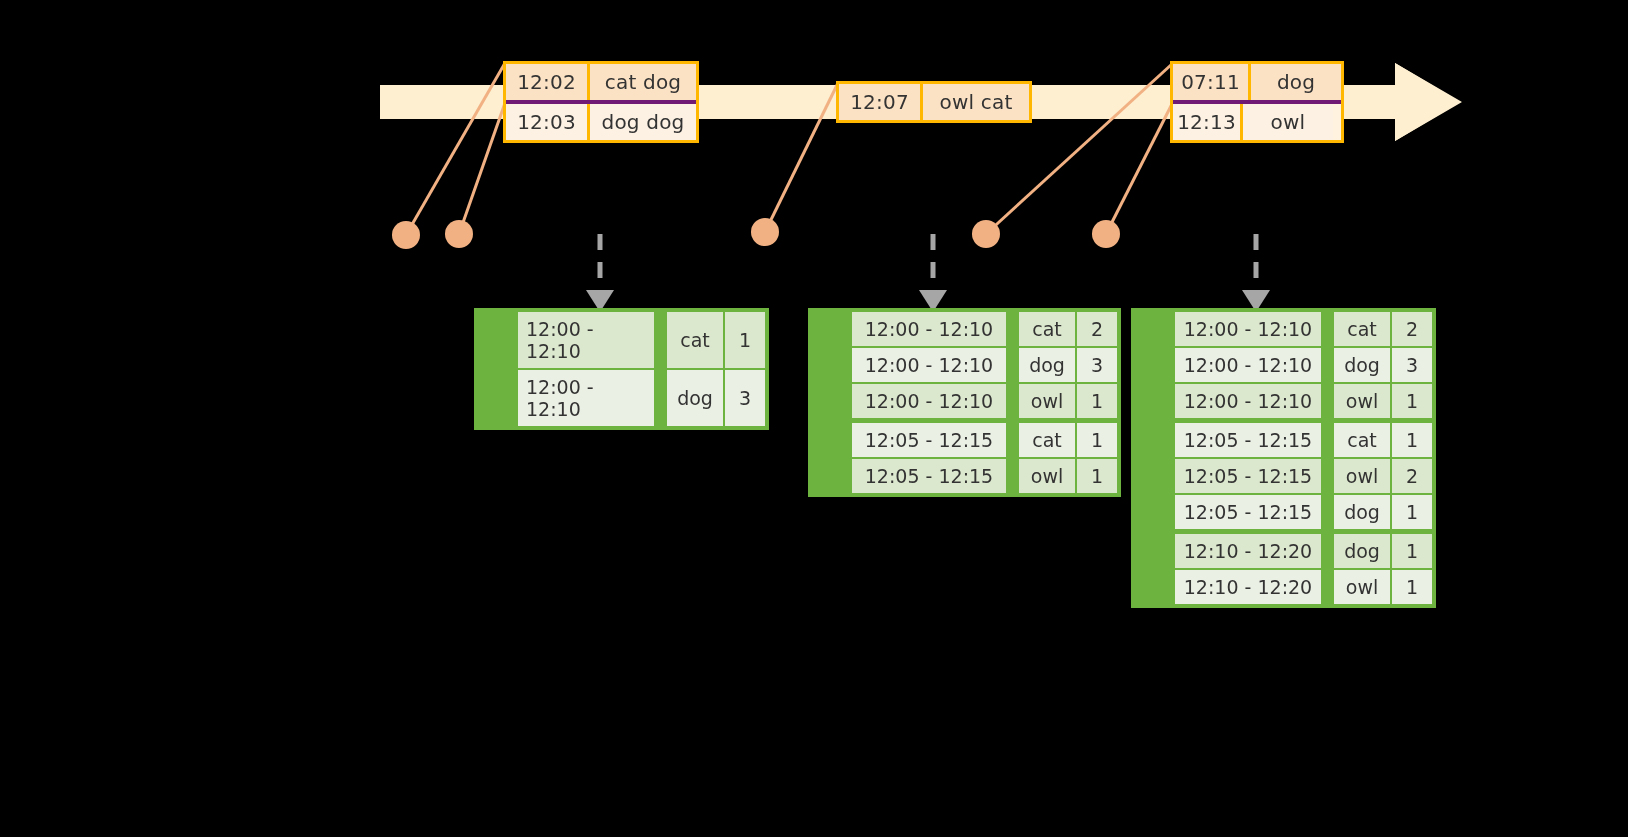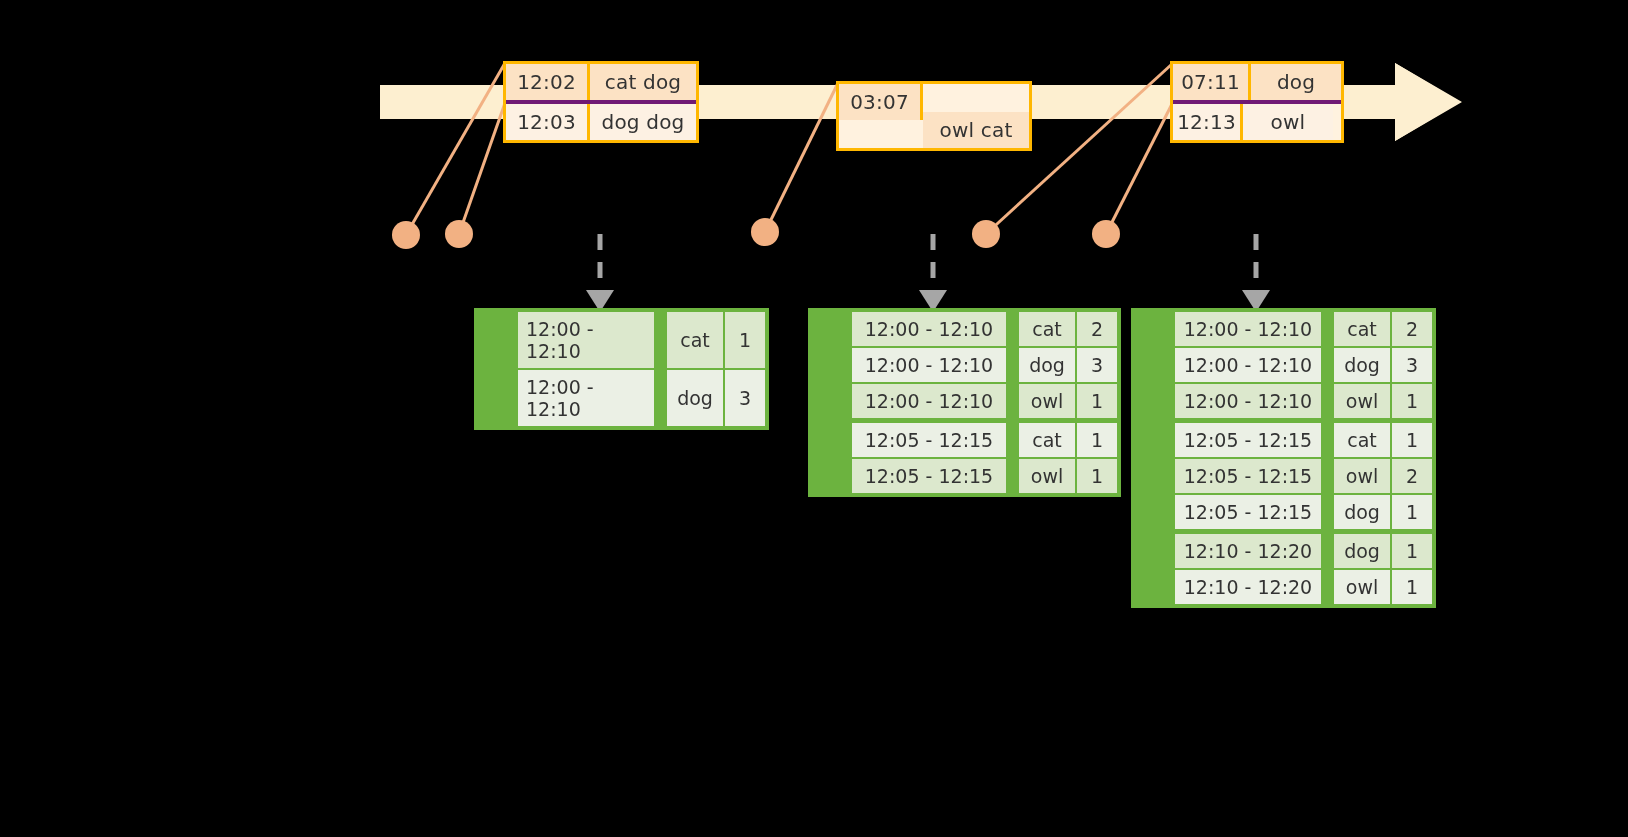--- a/index.html
+++ b/index.html
@@ -134,22 +134,22 @@
       <div class="ev-val" style="width:106px;height:36px;">cat dog</div>
     </div>
     <div class="event-row row-shade-light">
       <div class="ev-time" style="width:84px;height:36px;">12:03</div>
       <div class="ev-val" style="width:106px;height:36px;">dog dog</div>
     </div>
   </div>
 
   <div class="event-box" style="left:836px; top:81px; width:196px;">
     <div class="event-row row-shade-dark">
-      <div class="ev-time" style="width:84px;height:36px;">03:07</div>
-      <div class="ev-val" style="width:106px;height:36px;margin-top:28px;">owl cat</div>
+      <div class="ev-time" style="width:84px;height:36px;">12:07</div>
+      <div class="ev-val" style="width:106px;height:36px;">owl cat</div>
     </div>
   </div>
 
   <div class="event-box" style="left:1170px; top:61px; width:174px;">
     <div class="event-row row-shade-dark">
       <div class="ev-time" style="width:78px;height:36px;">07:11</div>
       <div class="ev-val" style="width:90px;height:36px;">dog</div>
     </div>
     <div class="event-row row-shade-light">
       <div class="ev-time" style="width:70px;height:36px;">12:13</div>

